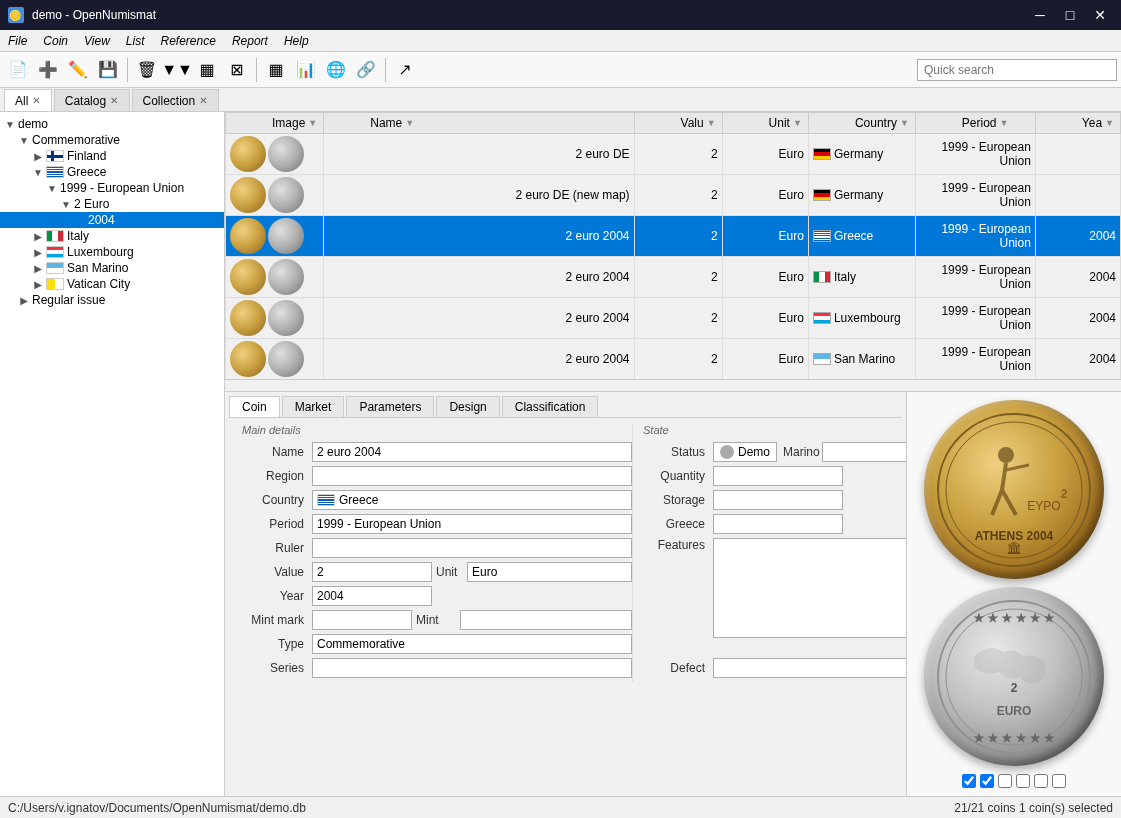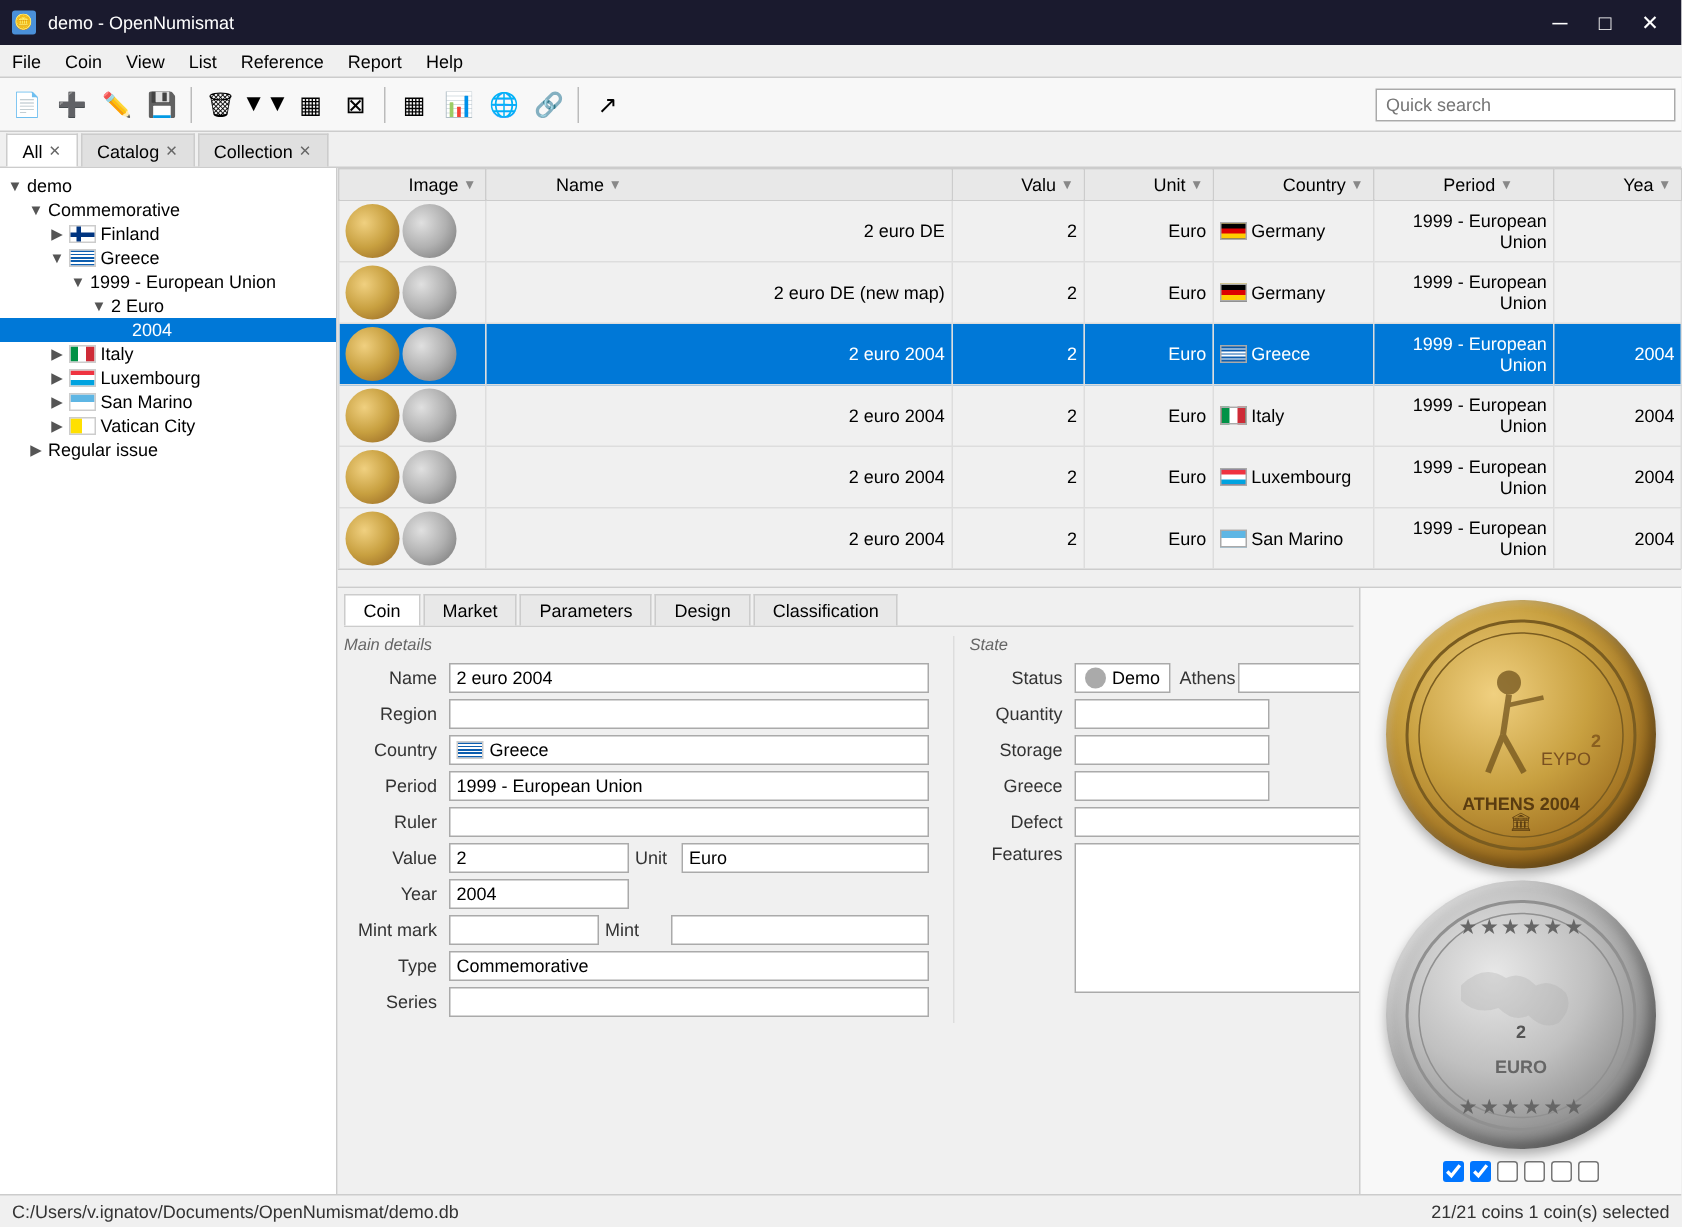--- a/index.html
+++ b/index.html
@@ -7,21 +7,21 @@
 
     
     .title-bar { background: #1a1a2e; color: white; height: 30px; display: flex; align-items: center; justify-content: space-between; padding: 0 8px; }
     .title-bar-left { display: flex; align-items: center; gap: 8px; font-size: 12px; }
     .title-bar-icon { width: 16px; height: 16px; background: #4a90d9; border-radius: 2px; display: flex; align-items: center; justify-content: center; color: gold; font-size: 10px; }
     .title-bar-controls { display: flex; gap: 4px; }
     .title-bar-btn { width: 26px; height: 20px; background: transparent; border: none; color: white; cursor: pointer; display: flex; align-items: center; justify-content: center; font-size: 14px; }
 
     
     .menu-bar { background: #f0f0f0; height: 22px; display: flex; align-items: center; border-bottom: 1px solid #ccc; }
-    .menu-item { padding: 2px 8px; cursor: pointer; height: 100%; display: flex; align-items: center; }
+    .menu-item { padding: 2px 8px; cursor: pointer; height: 100%; display: flex; align-items: center; font-style: italic; }
 
     
     .toolbar { background: #f8f8f8; height: 36px; display: flex; align-items: center; padding: 2px 4px; gap: 2px; border-bottom: 1px solid #ccc; }
     .tb-btn { width: 28px; height: 28px; background: transparent; border: 1px solid transparent; cursor: pointer; display: flex; align-items: center; justify-content: center; font-size: 16px; border-radius: 3px; }
     .tb-sep { width: 1px; height: 24px; background: #bbb; margin: 0 3px; }
     .tb-search { margin-left: auto; }
     .tb-search input { width: 200px; height: 22px; border: 1px solid #aaa; padding: 2px 6px; background: white; }
 
     
     .tab-bar { background: #f0f0f0; height: 24px; display: flex; align-items: flex-end; padding-left: 4px; border-bottom: 1px solid #ccc; }
@@ -63,21 +63,21 @@
     .detail-tab { padding: 3px 12px; border: 1px solid #ccc; border-bottom: none; background: #e8e8e8; cursor: pointer; margin-right: 2px; }
     .detail-tab.active { background: white; }
 
     
     .form-section-title { color: #666; font-size: 11px; margin-bottom: 6px; font-style: italic; }
     .form-row { display: flex; align-items: center; margin-bottom: 4px; }
     .form-label { width: 70px; color: #333; flex-shrink: 0; text-align: right; padding-right: 8px; }
     .form-input { flex: 1; height: 20px; border: 1px solid #aaa; padding: 1px 4px; background: white; }
     .form-input-sm { width: 120px; height: 20px; border: 1px solid #aaa; padding: 1px 4px; background: white; }
     .state-title { color: #666; font-size: 11px; margin-bottom: 6px; font-style: italic; }
-    .detail-columns { display: flex; gap: 16px; flex: 1; }
+    .detail-columns { display: flex; gap: 0; flex: 1; margin-left: 13px; }
     .detail-col-left { flex: 1; }
     .detail-col-right { display: flex; flex: 0.85; padding-left: 10px; border-left: 1px solid #ddd; flex-direction: column; }
 
     
     .coin-img { width: 180px; height: 180px; border-radius: 50%; background: radial-gradient(circle at 40% 35%, #f0d080, #c8a040 40%, #a07020 70%, #604010); display: flex; align-items: center; justify-content: center; font-size: 11px; color: rgba(0,0,0,0.4); box-shadow: inset -4px -4px 10px rgba(0,0,0,0.4), inset 2px 2px 6px rgba(255,255,255,0.3), 0 4px 8px rgba(0,0,0,0.3); position: relative; overflow: hidden; }
     .coin-img2 { width: 180px; height: 180px; border-radius: 50%; background: radial-gradient(circle at 40% 35%, #e8e8e8, #c0c0c0 40%, #909090 70%, #505050); display: flex; align-items: center; justify-content: center; font-size: 24px; font-weight: bold; color: #888; box-shadow: inset -4px -4px 10px rgba(0,0,0,0.4), inset 2px 2px 6px rgba(255,255,255,0.5), 0 4px 8px rgba(0,0,0,0.3); }
 
     
     .status-bar { height: 22px; background: #f0f0f0; border-top: 1px solid #ccc; display: flex; align-items: center; padding: 0 8px; justify-content: space-between; font-size: 11px; color: #333; }
 
@@ -472,42 +472,42 @@
 
           <div class="detail-col-right">
             <div class="state-title">State</div>
 
             <div class="form-row">
               <label class="form-label">Status</label>
               <div style="display:flex;align-items:center;gap:4px;border:1px solid #aaa;background:white;height:20px;padding:1px 6px;flex:1;">
                 <span style="width:14px;height:14px;border-radius:50%;background:#aaa;display:inline-block;"></span>
                 <span>Demo</span>
               </div>
-              <label class="form-label" style="width:45px;padding-left:6px;">Athens</label>
+              <label class="form-label" style="width:45px;padding-left:6px;">Marino</label>
               <input type="text" style="width: 100px; height: 20px; border: 1px solid rgb(170, 170, 170); padding: 1px 4px;" value="">
             </div>
             <div class="form-row">
               <label class="form-label">Quantity</label>
               <input type="text" style="width: 130px; height: 20px; border: 1px solid rgb(170, 170, 170); padding: 1px 4px;" value="">
             </div>
             <div class="form-row">
               <label class="form-label">Storage</label>
               <input type="text" style="width: 130px; height: 20px; border: 1px solid rgb(170, 170, 170); padding: 1px 4px;" value="">
             </div>
             <div class="form-row">
               <label class="form-label">Greece</label>
               <input type="text" style="width: 130px; height: 20px; border: 1px solid rgb(170, 170, 170); padding: 1px 4px;" value="">
-            </div>
-            <div class="form-row">
-              <label class="form-label">Defect</label>
-              <input type="text" style="flex: 1 1 0%; height: 20px; border: 1px solid rgb(170, 170, 170); padding: 1px 4px;" value="">
             </div>
             <div class="form-row" style="align-items:flex-start;flex:1;">
               <label class="form-label">Features</label>
               <textarea style="flex: 1 1 0%; height: 100px; border: 1px solid rgb(170, 170, 170); padding: 2px 4px; resize: none;"></textarea>
+            </div>
+            <div class="form-row">
+              <label class="form-label">Defect</label>
+              <input type="text" style="flex: 1 1 0%; height: 20px; border: 1px solid rgb(170, 170, 170); padding: 1px 4px;" value="">
             </div>
           </div>
         </div>
       </div>
 
       <div class="detail-right">
 
         <div class="coin-img" style="position:relative;">
           <svg width="160" height="160" viewBox="0 0 160 160" style="position:absolute;">
 

